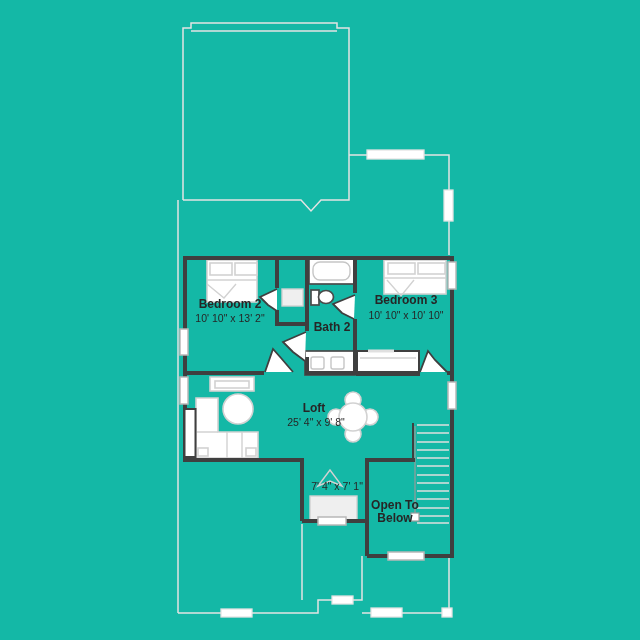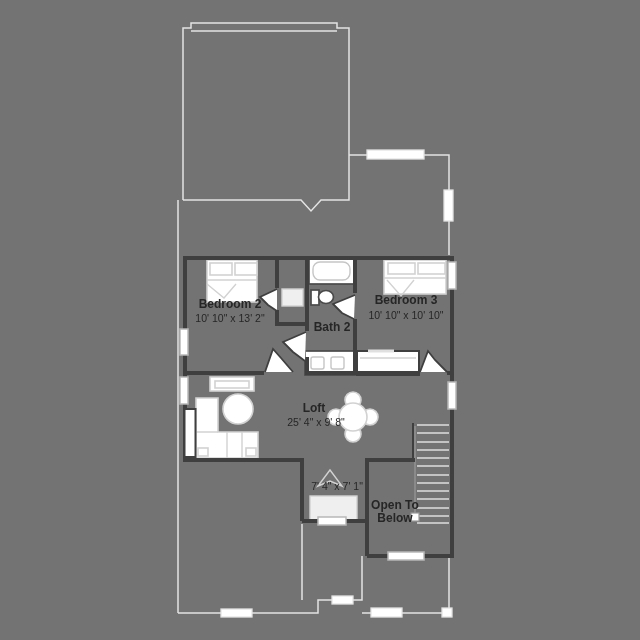--- a/index.html
+++ b/index.html
@@ -1,16 +1,16 @@
 <!DOCTYPE html>
 <html style="--wall: #3f3f3f; --text: #262626; --furniture: #d2d2d2; --below_outline: #e3e3e3; --window: #b8b8b8;"><head>
 <meta charset="utf-8">
 <style>
   html,body{margin:0;padding:0;background:#ffffff;width:640px;height:640px;overflow:hidden;}
-  #plan-root{width:640px;height:640px;position:relative;background:#737373;}
+  #plan-root{width:640px;height:640px;position:relative;background:#14b8a6;}
   svg{display:block;}
   :root{
     --wall:#3f3f3f; --text:#262626; --furniture:#d2d2d2;
     --below_outline:#e3e3e3; --window:#b8b8b8;
   }
   .below{stroke:var(--below_outline);fill:none;stroke-width:1.5;}
   .below-win{fill:#ffffff;stroke:var(--below_outline);stroke-width:1.3;}
   .wall{stroke:var(--wall);fill:none;stroke-width:4;}
   .wall-thin{stroke:var(--wall);fill:#ffffff;stroke-width:2;}
   .fixture{stroke:#4a4a4a;fill:#ffffff;stroke-width:1.7;}

